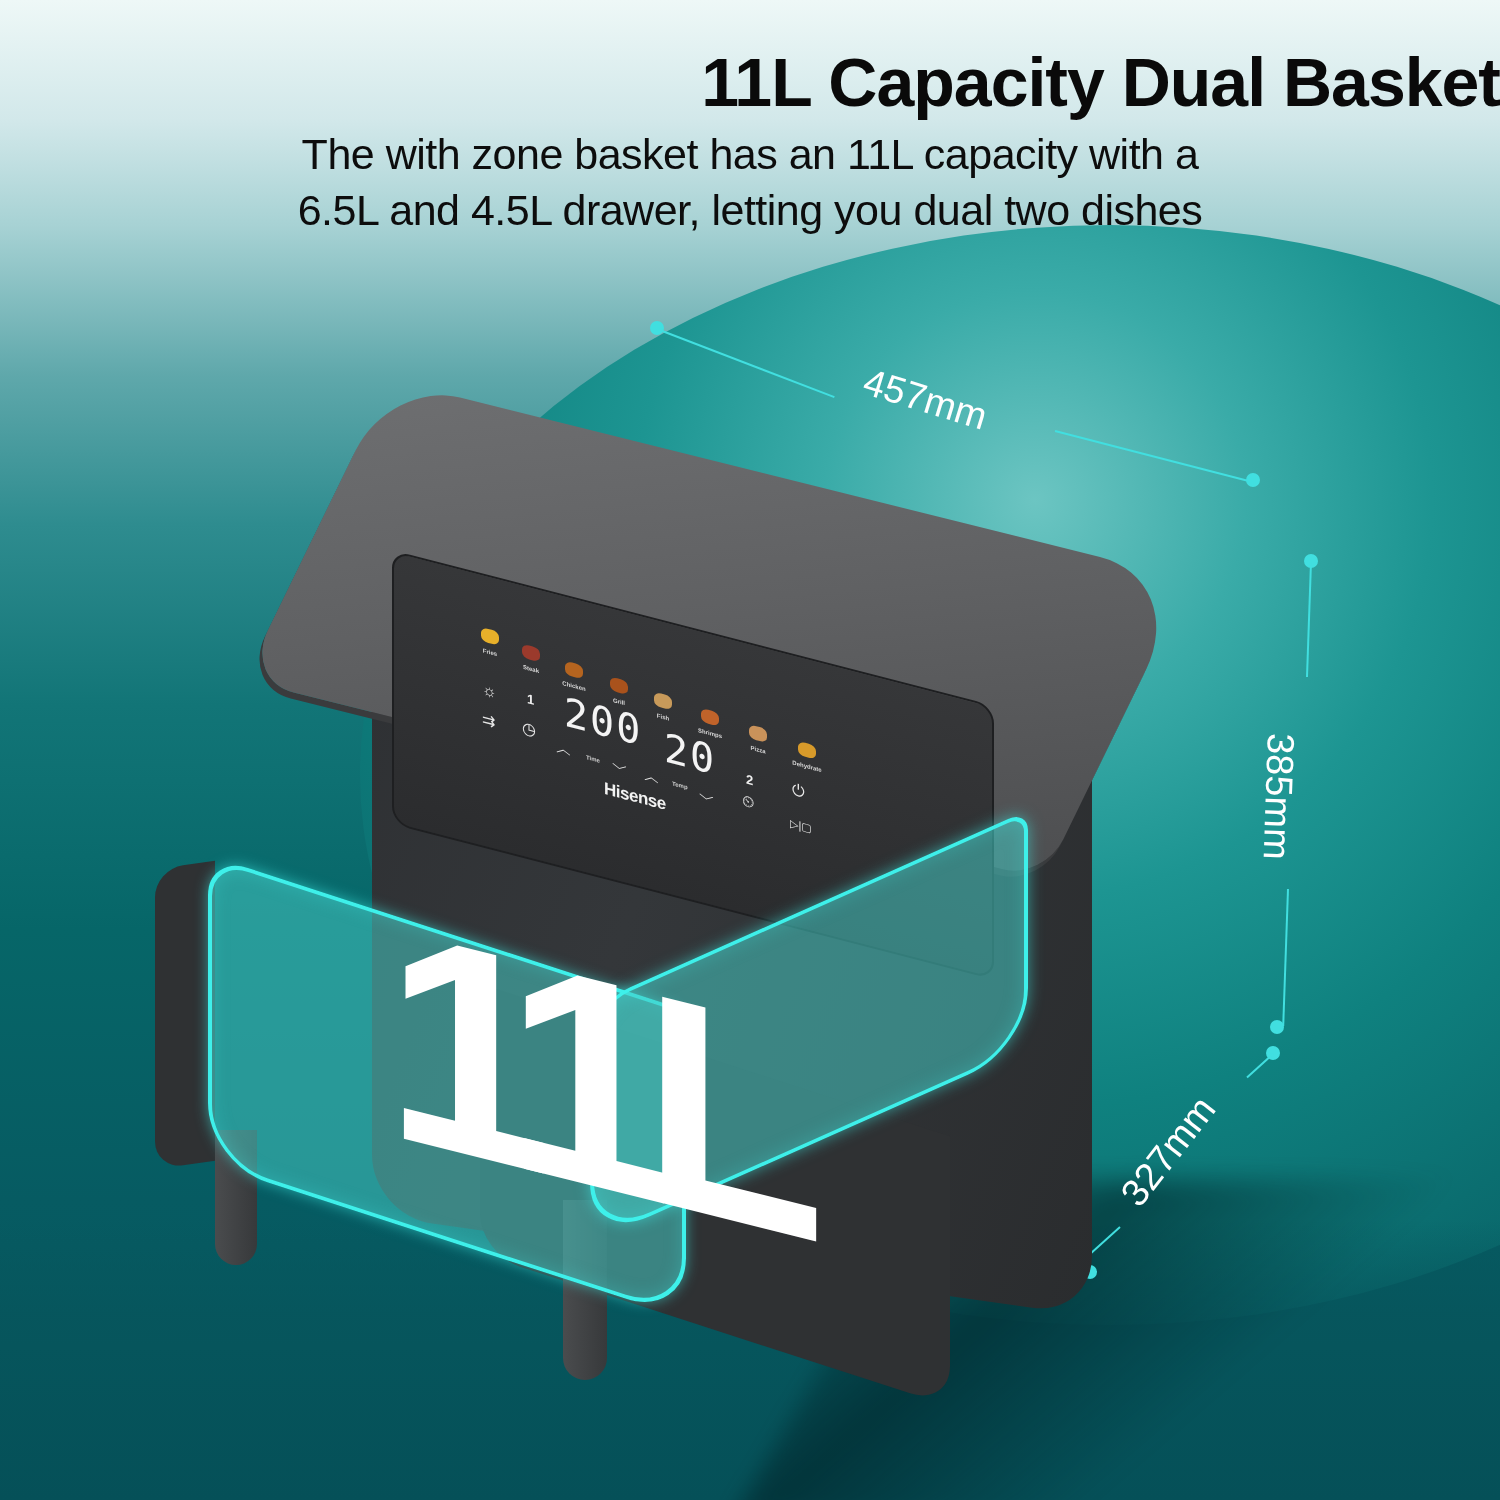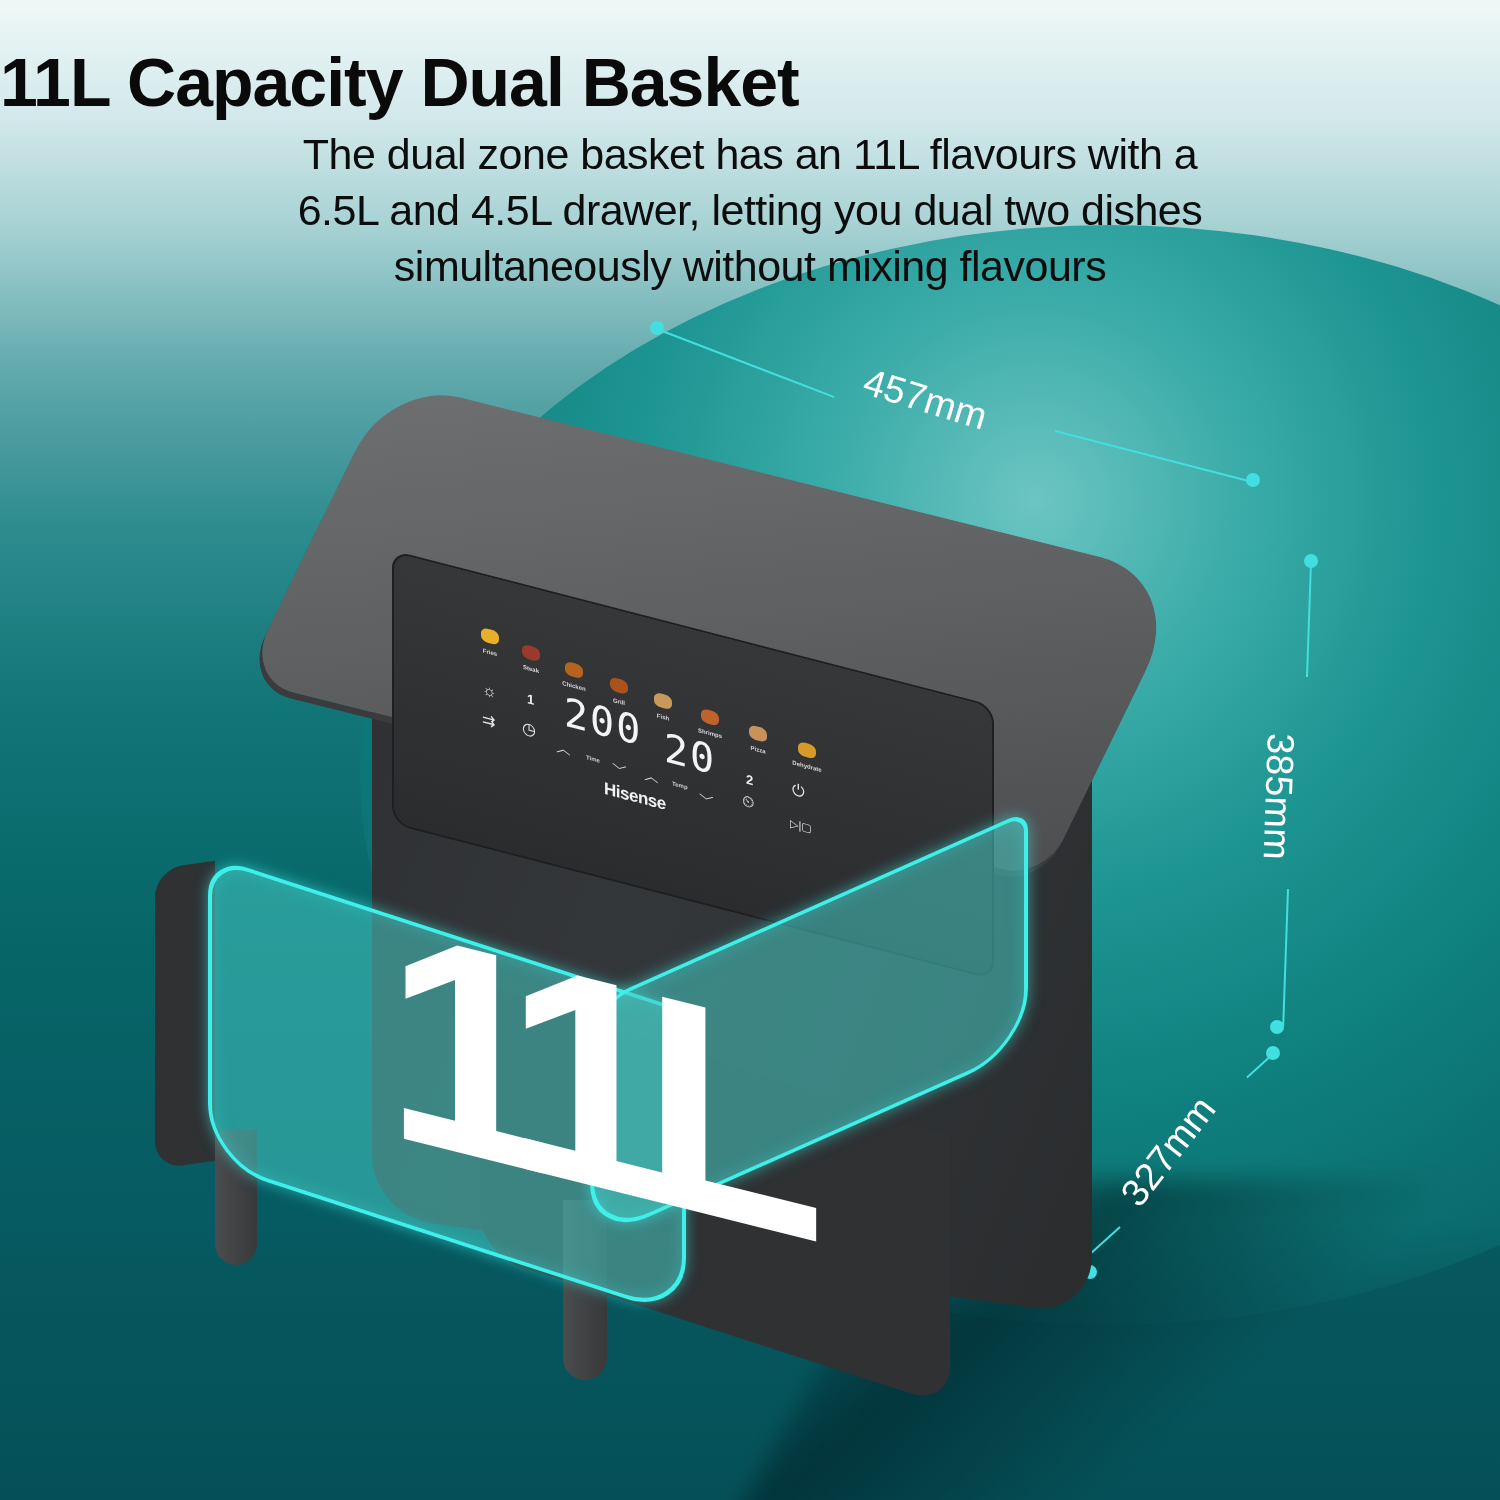--- a/index.html
+++ b/index.html
@@ -9,21 +9,21 @@
   }
   .bg-circle { position:absolute; left:360px; top:225px; width:1500px; height:1100px; border-radius:50%;
     background: radial-gradient(ellipse at 45% 25%, #6cc5c2 0%, #3aaba8 18%, #1d9592 34%, #0f817f 52%, #0b6e70 70%, rgba(6,90,96,0) 90%);
   }
   .bottom-shade { position:absolute; left:0; top:1220px; width:1500px; height:280px;
     background: linear-gradient(180deg, rgba(6,85,92,0) 0%, #06555c 45%, #055058 100%); }
   .diag-shadow { position:absolute; left:830px; top:1180px; width:520px; height:340px;
     background: linear-gradient(120deg, rgba(0,30,35,0) 0%, rgba(0,30,35,0.55) 30%, rgba(0,30,35,0) 75%);
     transform: skewX(-30deg); filter: blur(12px); }
 
-  .headline { position:absolute; left:0; top:40px; width:1500px; text-align:left;
+  .headline { position:absolute; left:0; top:40px; width:1500px; text-align:right;
     font-size:68px; font-weight:700; color:#0a0a0a; letter-spacing:-1px; line-height:84px; }
   .subtext { position:absolute; left:150px; top:126px; width:1200px; text-align:center;
     font-size:43px; color:#0d0d0d; line-height:56px; letter-spacing:-0.5px; }
 
   
   .dim-line { position:absolute; background:#41dfe0; height:2px; transform-origin:0 50%; }
   .dim-dot { position:absolute; width:14px; height:14px; border-radius:50%; background:#41dfe0; }
   .dim-label { position:absolute; color:#ffffff; font-size:38px; white-space:nowrap; transform-origin:center center; }
 
   
@@ -62,23 +62,22 @@
 </style>
 </head>
 <body>
 
 <div class="bg-circle"></div>
 <div class="bottom-shade"></div>
 <div class="diag-shadow"></div>
 
 <div class="headline">11L Capacity Dual Basket</div>
 <div class="subtext">
-  <div>The dual zone basket has an 11L flavours with a</div>
+  <div>The with zone basket has an 11L capacity with a</div>
   <div>6.5L and 4.5L drawer, letting you dual two dishes</div>
-  <div>simultaneously without mixing flavours</div>
 </div>
 
 <div>
   <div class="dim-dot" style="left:650px;top:321px;"></div>
   <div class="dim-line" style="left:657px;top:328px;width:190px;transform:rotate(21deg);"></div>
   <div class="dim-label" style="left:862px;top:378px;transform:rotate(17deg);">457mm</div>
   <div class="dim-line" style="left:1055px;top:430px;width:205px;transform:rotate(14.5deg);"></div>
   <div class="dim-dot" style="left:1246px;top:473px;"></div>
 </div>
 

